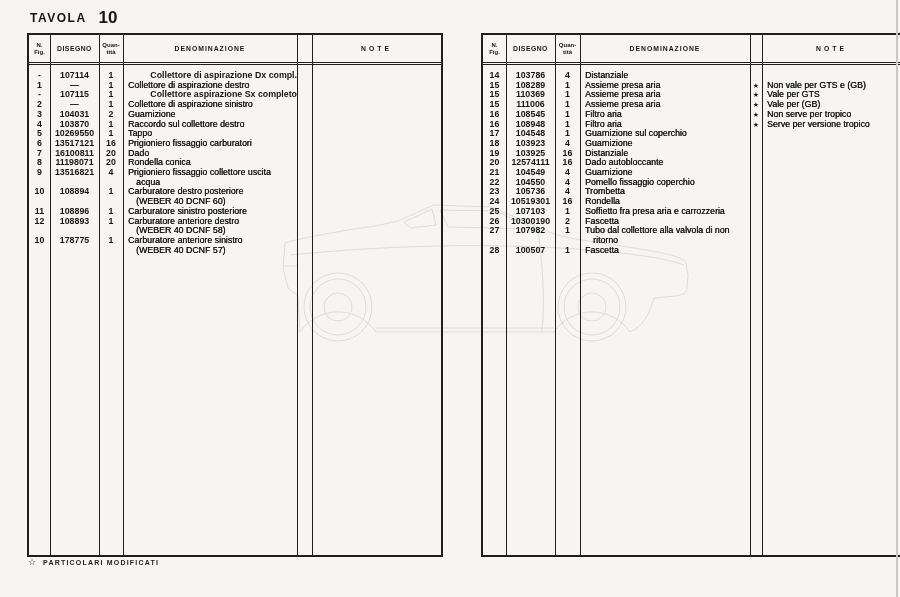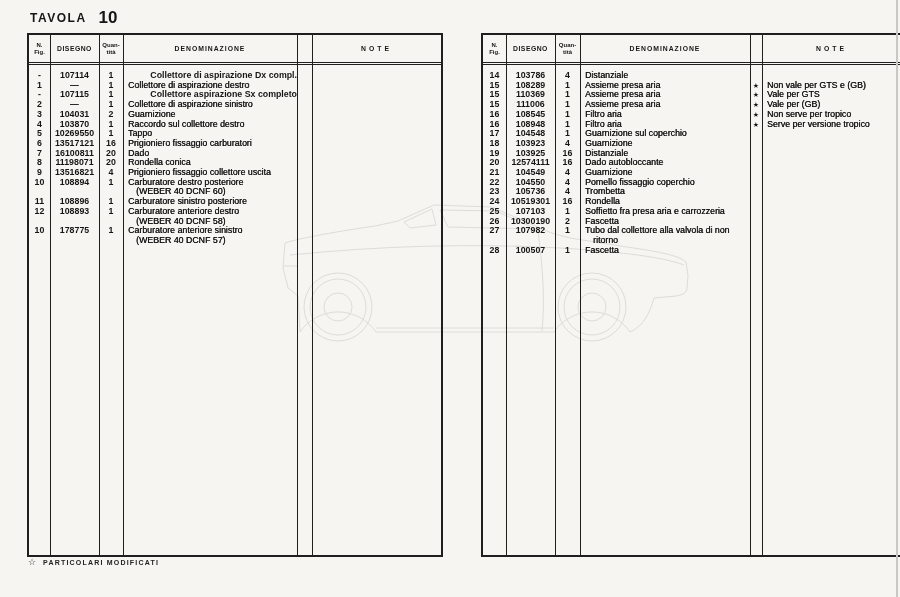--- a/index.html
+++ b/index.html
@@ -176,20 +176,28 @@
         </div>
         <div class="row">
           <div class="c-fig">9</div>
           <div class="c-dis">13516821</div>
           <div class="c-qty">4</div>
           <div class="c-den">Prigioniero fissaggio collettore uscita</div>
           <div class="c-star"></div>
           <div class="c-note"></div>
         </div>
         <div class="row">
+          <div class="c-fig"></div>
+          <div class="c-dis"></div>
+          <div class="c-qty"></div>
+          <div class="c-den indent">acqua</div>
+          <div class="c-star"></div>
+          <div class="c-note"></div>
+        </div>
+        <div class="row">
           <div class="c-fig">10</div>
           <div class="c-dis">108894</div>
           <div class="c-qty">1</div>
           <div class="c-den">Carburatore destro posteriore</div>
           <div class="c-star"></div>
           <div class="c-note"></div>
         </div>
         <div class="row">
           <div class="c-fig"></div>
           <div class="c-dis"></div>

